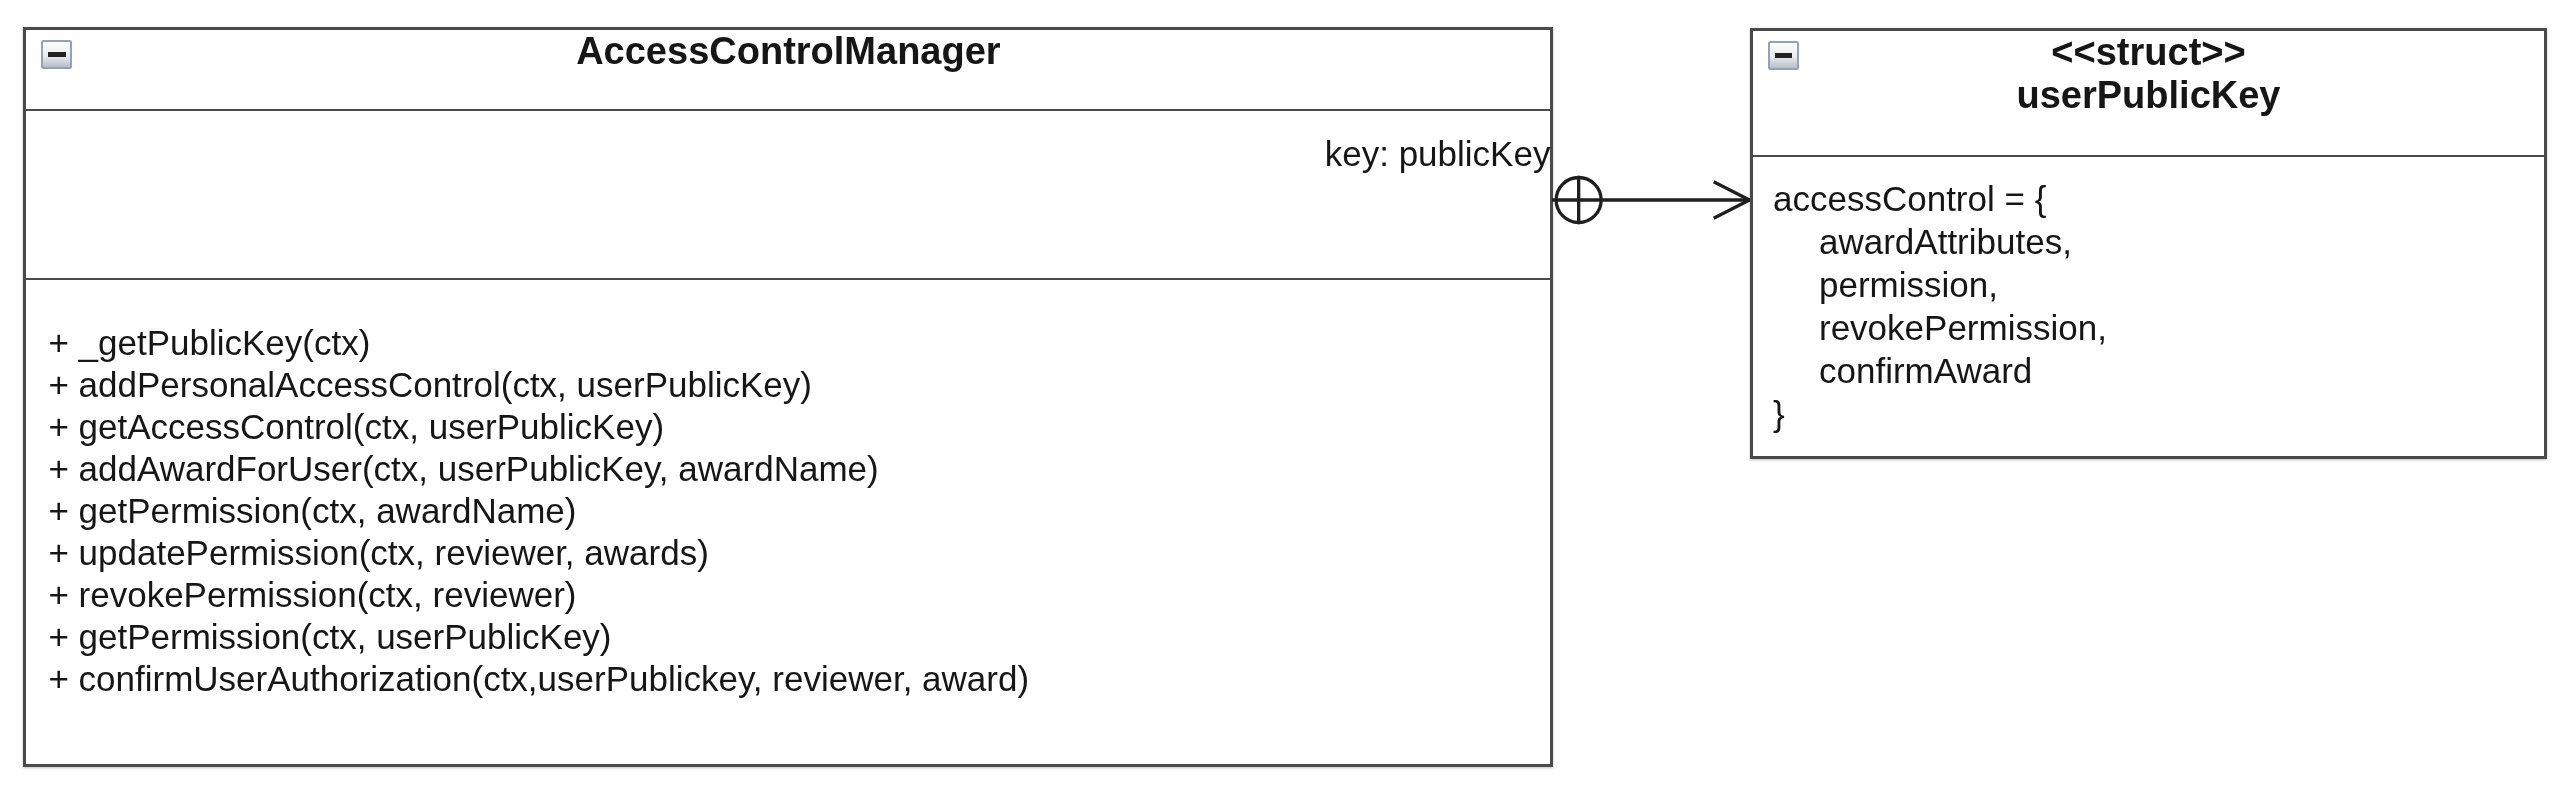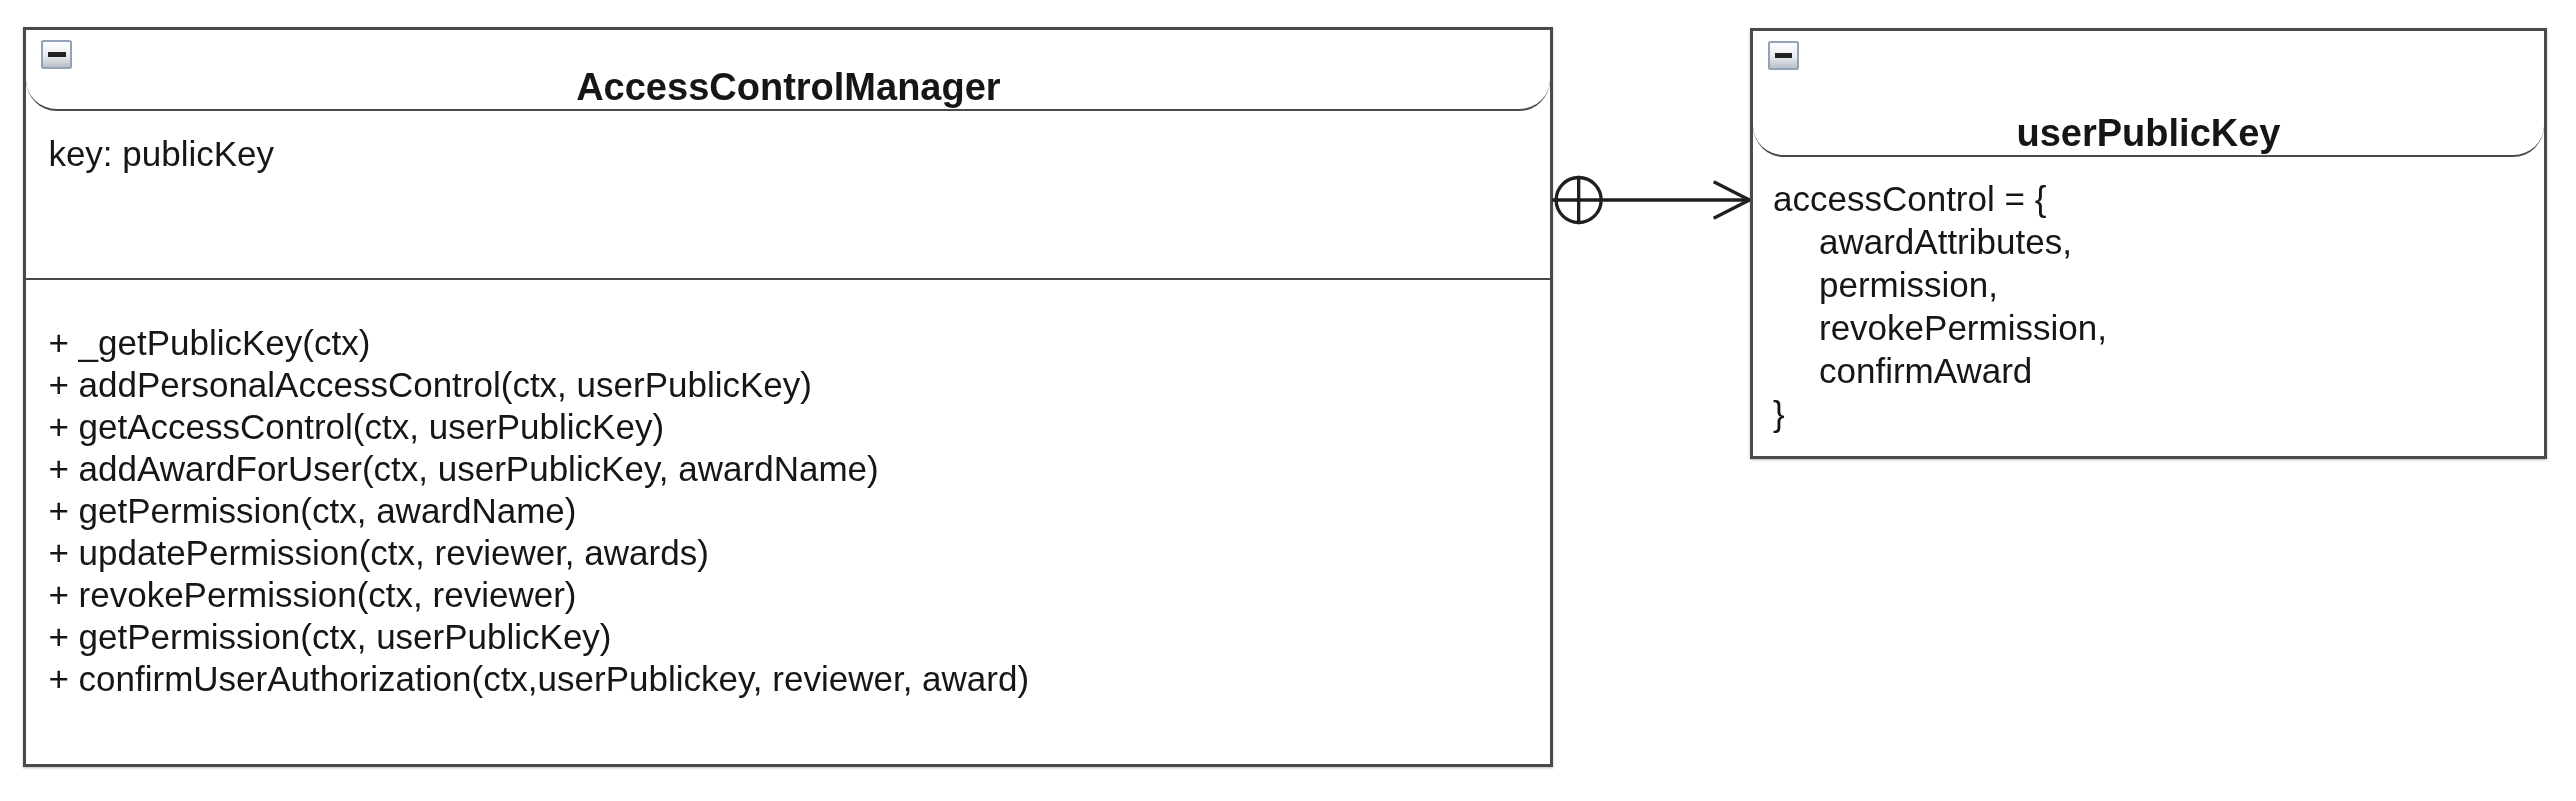--- a/index.html
+++ b/index.html
@@ -38,23 +38,22 @@
     width: 797px;
     height: 431px;
   }
 
   .uml-header {
     position: relative;
     border-bottom: 2.5px solid #4a4a4a;
     display: flex;
     flex-direction: column;
     align-items: center;
-    justify-content: flex-end;
+    justify-content: flex-start;
     flex: none;
-    border-radius: 31px;
   }
   #left-class .uml-header { height: 79px; }
   #right-struct .uml-header { height: 124px; }
 
   .uml-title, .uml-stereotype {
     font-size: 38px;
     font-weight: bold;
     line-height: 43px;
     white-space: pre;
   }
@@ -79,21 +78,22 @@
     height: 5px;
     background: #222222;
   }
 
   
   .attr-section {
     flex: none;
     box-sizing: border-box;
     height: 169px;
     border-bottom: 2.5px solid #4a4a4a;
-    padding: 22px 16px 0 22px;
+    padding: 22px 0 0 22px;
+    text-align: right;
   }
   .method-section {
     flex: 1;
     padding: 42px 12px 0 22px;
   }
   .struct-body {
     flex: 1;
     padding: 20px 0 0 20px;
   }
 
@@ -156,20 +156,21 @@
   <circle cx="34" cy="42" r="27" fill="none" stroke="#1f1f1f" stroke-width="4"></circle>
   <line x1="34" y1="13" x2="34" y2="71" stroke="#1f1f1f" stroke-width="4"></line>
   <path d="M 196 20 L 239 42 L 196 64" fill="none" stroke="#1f1f1f" stroke-width="4"></path>
 </svg>
 
 <div class="uml-box" id="right-struct">
   <div class="uml-header">
     <div class="collapse-btn">
       <div class="minus-glyph"></div>
     </div>
+    <div class="uml-stereotype">&lt;&lt;struct&gt;&gt;</div>
     <div class="uml-title">userPublicKey</div>
   </div>
 
   <div class="struct-body">
 
       <div class="text-line">accessControl = {</div>
 
       <div class="text-line indent-1">awardAttributes,</div>
 
       <div class="text-line indent-1">permission,</div>

